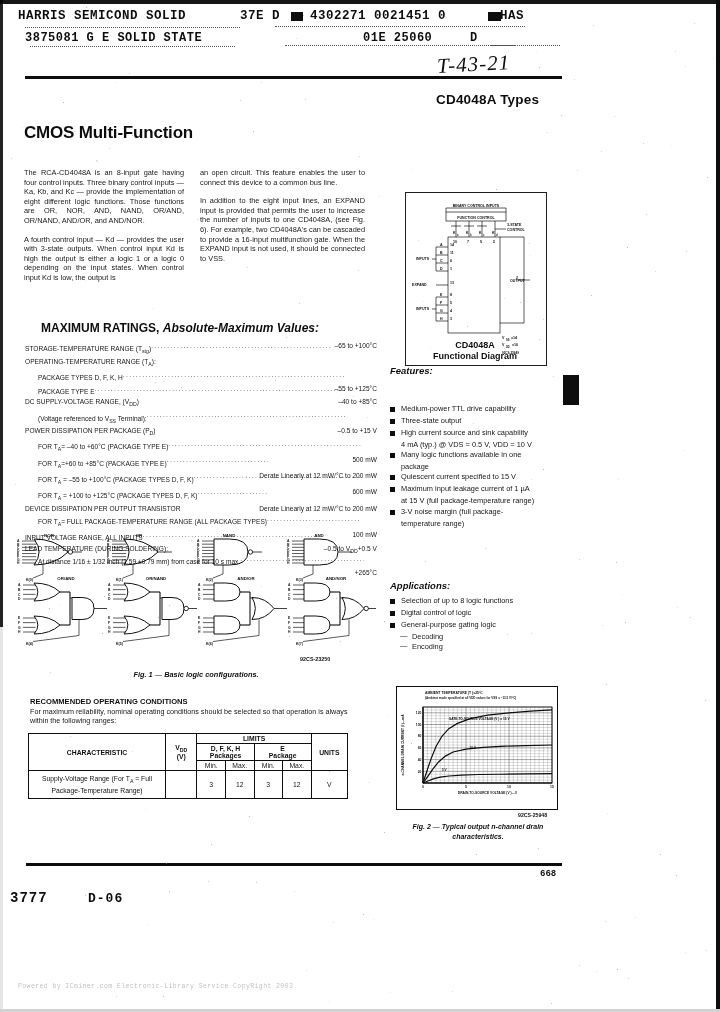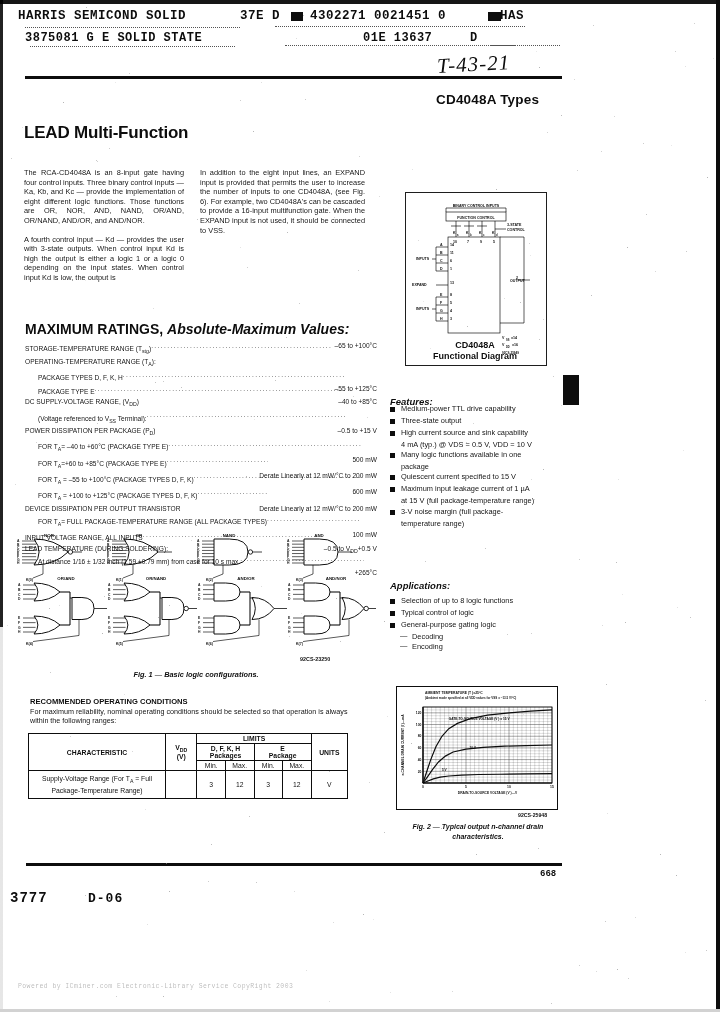--- a/index.html
+++ b/index.html
@@ -118,22 +118,22 @@
   #fn-inner { position: absolute; inset: 0; }
   .fn-cap {
     position: absolute; left: 405px; width: 140px;
     text-align: center; font-size: 9px; font-weight: bold; color: #111;
   }
   #fn-cap1 { top: 340px; }
   #fn-cap2 { top: 351px; }
 
   
   #mr-head {
-    position: absolute; left: 25px; top: 321px;
-    font-size: 14px; font-weight: bold; color: #111;
+    position: absolute; left: 41px; top: 321px;
+    font-size: 12px; font-weight: bold; color: #111;
   }
   #mr-head i { font-style: italic; font-weight: bold; }
   #mr-list {
     position: absolute; left: 25px; top: 341px; width: 352px;
     font-size: 6.6px; line-height: 10.4px; color: #141414;
   }
   .mr-row { white-space: nowrap; position: relative; }
   .mr-row .dots {
     display: inline-block;
     letter-spacing: 1.4px;
@@ -143,21 +143,21 @@
   }
   .mr-row .val { float: right; }
   .ind1 { padding-left: 13px; }
   sub { font-size: 5.2px; }
 
   
   .sec-head {
     position: absolute; font-size: 9.5px; font-style: italic;
     font-weight: bold; color: #111;
   }
-  #feat-head { left: 390px; top: 396px; }
+  #feat-head { left: 390px; top: 365px; }
   #app-head  { left: 390px; top: 580px; }
   .bullets {
     position: absolute; width: 175px;
     font-size: 7.4px; line-height: 10.4px; color: #141414;
   }
   #feat-list { left: 390px; top: 404px; }
   #app-list  { left: 390px; top: 596px; }
   .bullets .bi { position: relative; padding-left: 11px; margin-bottom: 1.5px; }
   .bullets .bi::before {
     content: ""; position: absolute; left: 0; top: 3px;
@@ -264,40 +264,41 @@
   <div class="hdr-line" id="hdr-r1b">37E D</div>
   <div id="hdr-blk1"></div>
   <div class="hdr-line" id="hdr-r1c">4302271 0021451 0</div>
   <div id="hdr-blk2"></div>
   <div class="hdr-line" id="hdr-r1d">HAS</div>
 
   <div class="dotrule" id="dr1"></div>
   <div class="dotrule" id="dr2"></div>
 
   <div class="hdr-line" id="hdr-r2">3875081 G E SOLID STATE</div>
-  <div class="hdr-line" id="hdr-r2b">01E 13637</div>
+  <div class="hdr-line" id="hdr-r2b">01E 25060</div>
   <div class="hdr-line" id="hdr-r2c">D</div>
 
   <div class="dotrule" id="dr3"></div>
   <div class="dotrule" id="dr4"></div>
   <div class="dotrule" id="dr5"></div>
 
   <div id="handwrite">T-43-21</div>
   <div id="hdr-rule"></div>
   <div id="part-title">CD4048A Types</div>
 
   <div id="doc-title">
-    <div>LEAD Multi-Function</div>
+    <div>CMOS Multi-Function</div>
   </div>
 
   <div class="body-col" id="intro-l">
     <p class="para">The RCA-CD4048A is an 8-input gate having four control inputs. Three binary control inputs — Ka, Kb, and Kc — provide the implementation of eight different logic functions. Those functions are OR, NOR, AND, NAND, OR/AND, OR/NAND, AND/OR, and AND/NOR.</p>
     <p class="para">A fourth control input — Kd — provides the user with 3-state outputs. When control input Kd is high the output is either a logic 1 or a logic 0 depending on the input states. When control input Kd is low, the output is</p>
   </div>
   <div class="body-col" id="intro-r">
+    <p class="para">an open circuit. This feature enables the user to connect this device to a common bus line.</p>
     <p class="para">In addition to the eight input lines, an EXPAND input is provided that permits the user to increase the number of inputs to one CD4048A, (see Fig. 6). For example, two CD4048A's can be cascaded to provide a 16-input multifunction gate. When the EXPAND input is not used, it should be connected to VSS.</p>
   </div>
 
 
   <div id="fn-box">
     <svg id="fn-inner" viewBox="0 0 140 172" width="140" height="172">
       <g stroke="#111" fill="none" stroke-width="0.7">
 
         <line x1="40" y1="15" x2="100" y2="15"></line>
         <line x1="40" y1="15" x2="40" y2="19"></line>
@@ -428,21 +429,21 @@
       <div class="bi">Maximum input leakage current of 1 µA</div>
       <div style="padding-left: 11px;">at 15 V (full package-temperature range)</div>
       <div class="bi">3-V noise margin (full package-</div>
       <div style="padding-left: 11px;">temperature range)</div>
     </div>
   <div id="tab-mark"></div>
 
   <div class="sec-head" id="app-head">Applications:</div>
   <div class="bullets" id="app-list">
       <div class="bi">Selection of up to 8 logic functions</div>
-      <div class="bi">Typical control of logic</div>
+      <div class="bi">Digital control of logic</div>
       <div class="bi">General-purpose gating logic</div>
       <div class="sub-dash">Decoding</div>
       <div class="sub-dash">Encoding</div>
     </div>
 
   <div id="fig1-wrap">
     <svg viewBox="0 0 360 135" width="360" height="135">
       <defs>
         <g id="g-or8">
           <path d="M0 0 Q8 14 0 28 Q20 28 30 14 Q20 0 0 0 Z" fill="none" stroke="#111" stroke-width="1"></path>

